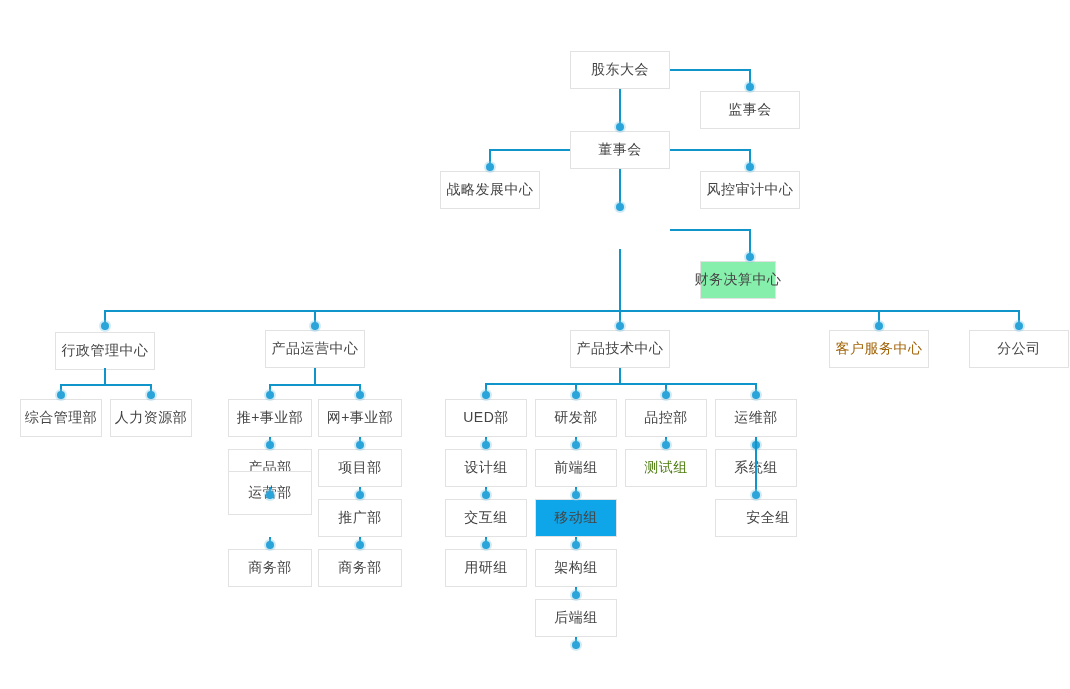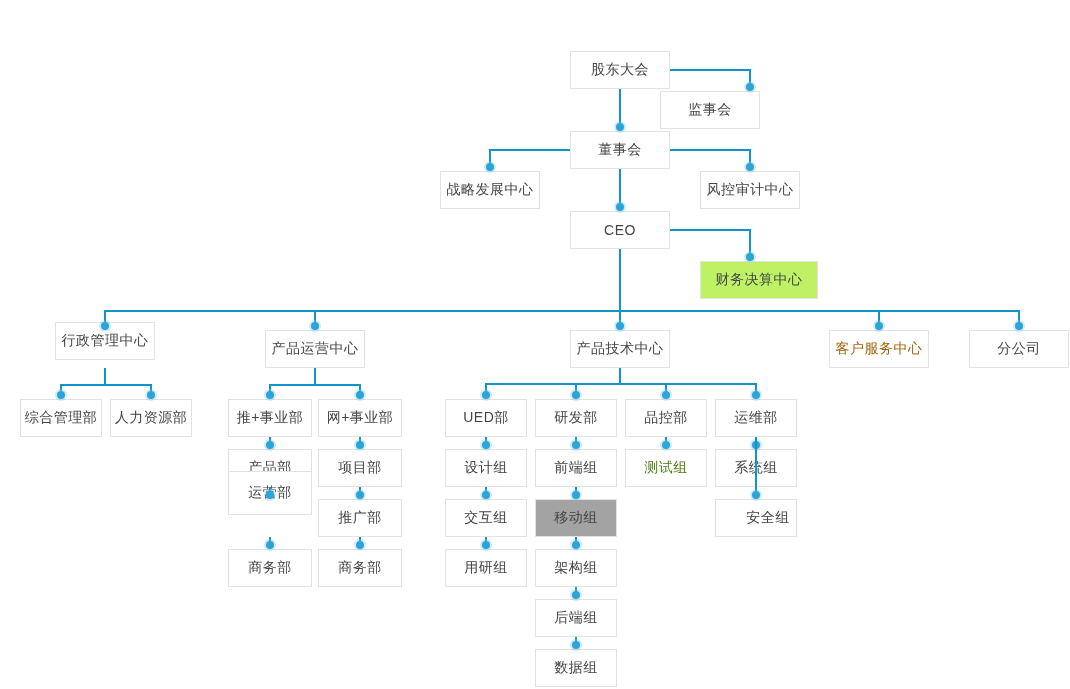--- a/index.html
+++ b/index.html
@@ -39,39 +39,36 @@
     pointer-events: none;
   }
 </style>
 </head>
 <body>
 
 <div class="org-canvas">
     <div class="org-node" style="left: 570px; top: 51px; width: 100px; height: 38px; border-color: rgb(226, 226, 226); background: rgb(255, 255, 255);">
       <span class="org-node-label" style="color: rgb(68, 68, 68);">股东大会</span>
     </div>
-    <div class="org-node" style="left: 660px; top: 91px; width: 100px; height: 38px; border-color: rgb(226, 226, 226); background: rgb(255, 255, 255);">
+    <div class="org-node" style="left: 700px; top: 91px; width: 100px; height: 38px; border-color: rgb(226, 226, 226); background: rgb(255, 255, 255);">
       <span class="org-node-label" style="color: rgb(68, 68, 68);">监事会</span>
     </div>
     <div class="org-node" style="left: 440px; top: 171px; width: 100px; height: 38px; border-color: rgb(226, 226, 226); background: rgb(255, 255, 255);">
       <span class="org-node-label" style="color: rgb(68, 68, 68);">战略发展中心</span>
     </div>
     <div class="org-node" style="left: 570px; top: 131px; width: 100px; height: 38px; border-color: rgb(226, 226, 226); background: rgb(255, 255, 255);">
       <span class="org-node-label" style="color: rgb(68, 68, 68);">董事会</span>
     </div>
     <div class="org-node" style="left: 700px; top: 171px; width: 100px; height: 38px; border-color: rgb(226, 226, 226); background: rgb(255, 255, 255);">
       <span class="org-node-label" style="color: rgb(68, 68, 68);">风控审计中心</span>
     </div>
-    <div class="org-node" style="left: 570px; top: 211px; width: 100px; height: 38px; border-color: rgb(226, 226, 226); background: rgb(255, 255, 255);">
-      <span class="org-node-label" style="color: rgb(68, 68, 68);">CEO</span>
-    </div>
-    <div class="org-node" style="left: 700px; top: 261px; width: 118px; height: 38px; border-color: rgb(226, 226, 226); background: #bef264;">
+    <div class="org-node" style="left: 700px; top: 261px; width: 76px; height: 38px; border-color: rgb(226, 226, 226); background: #86efac;">
       <span class="org-node-label" style="color: rgb(68, 68, 68);">财务决算中心</span>
     </div>
-    <div class="org-node" style="left: 55px; top: 322px; width: 100px; height: 38px; border-color: rgb(226, 226, 226); background: rgb(255, 255, 255);">
+    <div class="org-node" style="left: 55px; top: 332px; width: 100px; height: 38px; border-color: rgb(226, 226, 226); background: rgb(255, 255, 255);">
       <span class="org-node-label" style="color: rgb(68, 68, 68);">行政管理中心</span>
     </div>
     <div class="org-node" style="left: 265px; top: 330px; width: 100px; height: 38px; border-color: rgb(226, 226, 226); background: rgb(255, 255, 255);">
       <span class="org-node-label" style="color: rgb(68, 68, 68);">产品运营中心</span>
     </div>
     <div class="org-node" style="left: 570px; top: 330px; width: 100px; height: 38px; border-color: rgb(226, 226, 226); background: rgb(255, 255, 255);">
       <span class="org-node-label" style="color: rgb(68, 68, 68);">产品技术中心</span>
     </div>
     <div class="org-node" style="left: 829px; top: 330px; width: 100px; height: 38px; border-color: rgb(226, 226, 226); background: rgb(255, 255, 255);">
       <span class="org-node-label" style="color: #a16207;">客户服务中心</span>
@@ -126,31 +123,28 @@
     </div>
     <div class="org-node" style="left: 445px; top: 449px; width: 82px; height: 38px; border-color: rgb(226, 226, 226); background: rgb(255, 255, 255);">
       <span class="org-node-label" style="color: rgb(68, 68, 68);">设计组</span>
     </div>
     <div class="org-node" style="left: 445px; top: 549px; width: 82px; height: 38px; border-color: rgb(226, 226, 226); background: rgb(255, 255, 255);">
       <span class="org-node-label" style="color: rgb(68, 68, 68);">用研组</span>
     </div>
     <div class="org-node" style="left: 535px; top: 449px; width: 82px; height: 38px; border-color: rgb(226, 226, 226); background: rgb(255, 255, 255);">
       <span class="org-node-label" style="color: rgb(68, 68, 68);">前端组</span>
     </div>
-    <div class="org-node" style="left: 535px; top: 499px; width: 82px; height: 38px; border-color: rgb(226, 226, 226); background: #a3a3a3;">
+    <div class="org-node" style="left: 535px; top: 499px; width: 82px; height: 38px; border-color: rgb(226, 226, 226); background: #0ea5e9;">
       <span class="org-node-label" style="color: rgb(68, 68, 68);">移动组</span>
     </div>
     <div class="org-node" style="left: 535px; top: 549px; width: 82px; height: 38px; border-color: rgb(226, 226, 226); background: rgb(255, 255, 255);">
       <span class="org-node-label" style="color: rgb(68, 68, 68);">架构组</span>
     </div>
     <div class="org-node" style="left: 535px; top: 599px; width: 82px; height: 38px; border-color: rgb(226, 226, 226); background: rgb(255, 255, 255);">
       <span class="org-node-label" style="color: rgb(68, 68, 68);">后端组</span>
-    </div>
-    <div class="org-node" style="left: 535px; top: 649px; width: 82px; height: 38px; border-color: rgb(226, 226, 226); background: rgb(255, 255, 255);">
-      <span class="org-node-label" style="color: rgb(68, 68, 68);">数据组</span>
     </div>
     <div class="org-node" style="left: 625px; top: 449px; width: 82px; height: 38px; border-color: rgb(226, 226, 226); background: rgb(255, 255, 255);">
       <span class="org-node-label" style="color: #4d7c0f;">测试组</span>
     </div>
     <div class="org-node" style="left: 715px; top: 449px; width: 82px; height: 38px; border-color: rgb(226, 226, 226); background: rgb(255, 255, 255);">
       <span class="org-node-label" style="color: rgb(68, 68, 68);">系统组</span>
     </div>
     <div class="org-node" style="left: 715px; top: 499px; width: 82px; height: 38px; border-color: rgb(226, 226, 226); background: rgb(255, 255, 255);">
       <span class="org-node-label" style="color: rgb(68, 68, 68); margin-left: 24px;">安全组</span>
     </div>

